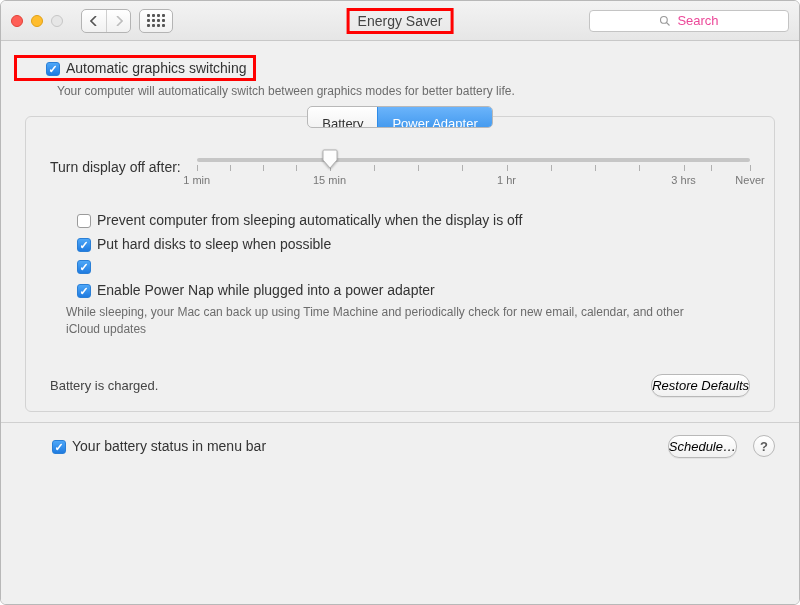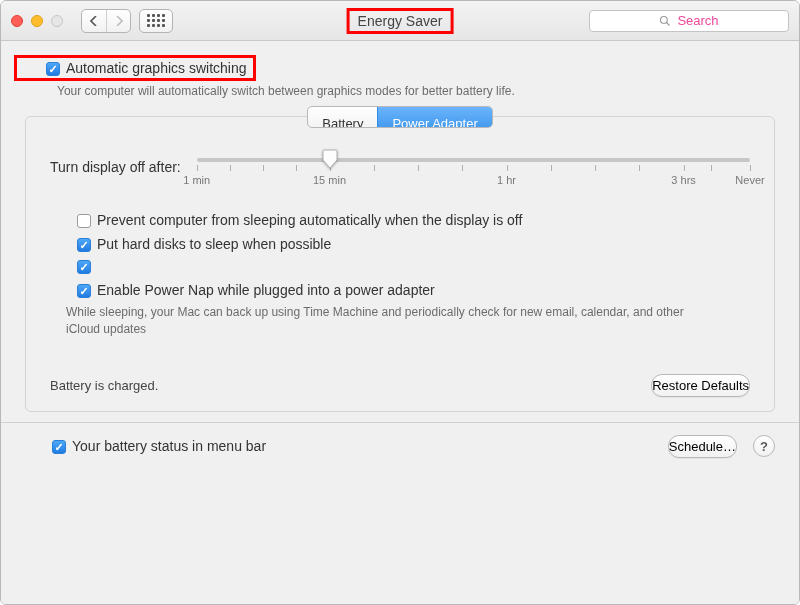--- a/index.html
+++ b/index.html
@@ -192,20 +192,21 @@
     }
     .status { font-size: 13px; color: #444; }
     .btn {
       margin-left: auto;
       border: 1px solid #b8b8b8;
       border-radius: 11px;
       background: linear-gradient(#ffffff,#f1f1f1);
       padding: 3px 0;
       font-size: 13px;
       box-shadow: 0 1px 0 rgba(0,0,0,.05);
+      font-style: italic;
     }
     .divider { height: 1px; background: #d0d0d0; margin: 10px 0 0 0; }
     .footer-row {
       display: flex; align-items: center;
       padding: 12px 24px 0 24px;
       gap: 8px;
     }
     .help {
       width: 22px; height: 22px; border-radius: 50%;
       border: 1px solid #b8b8b8;

